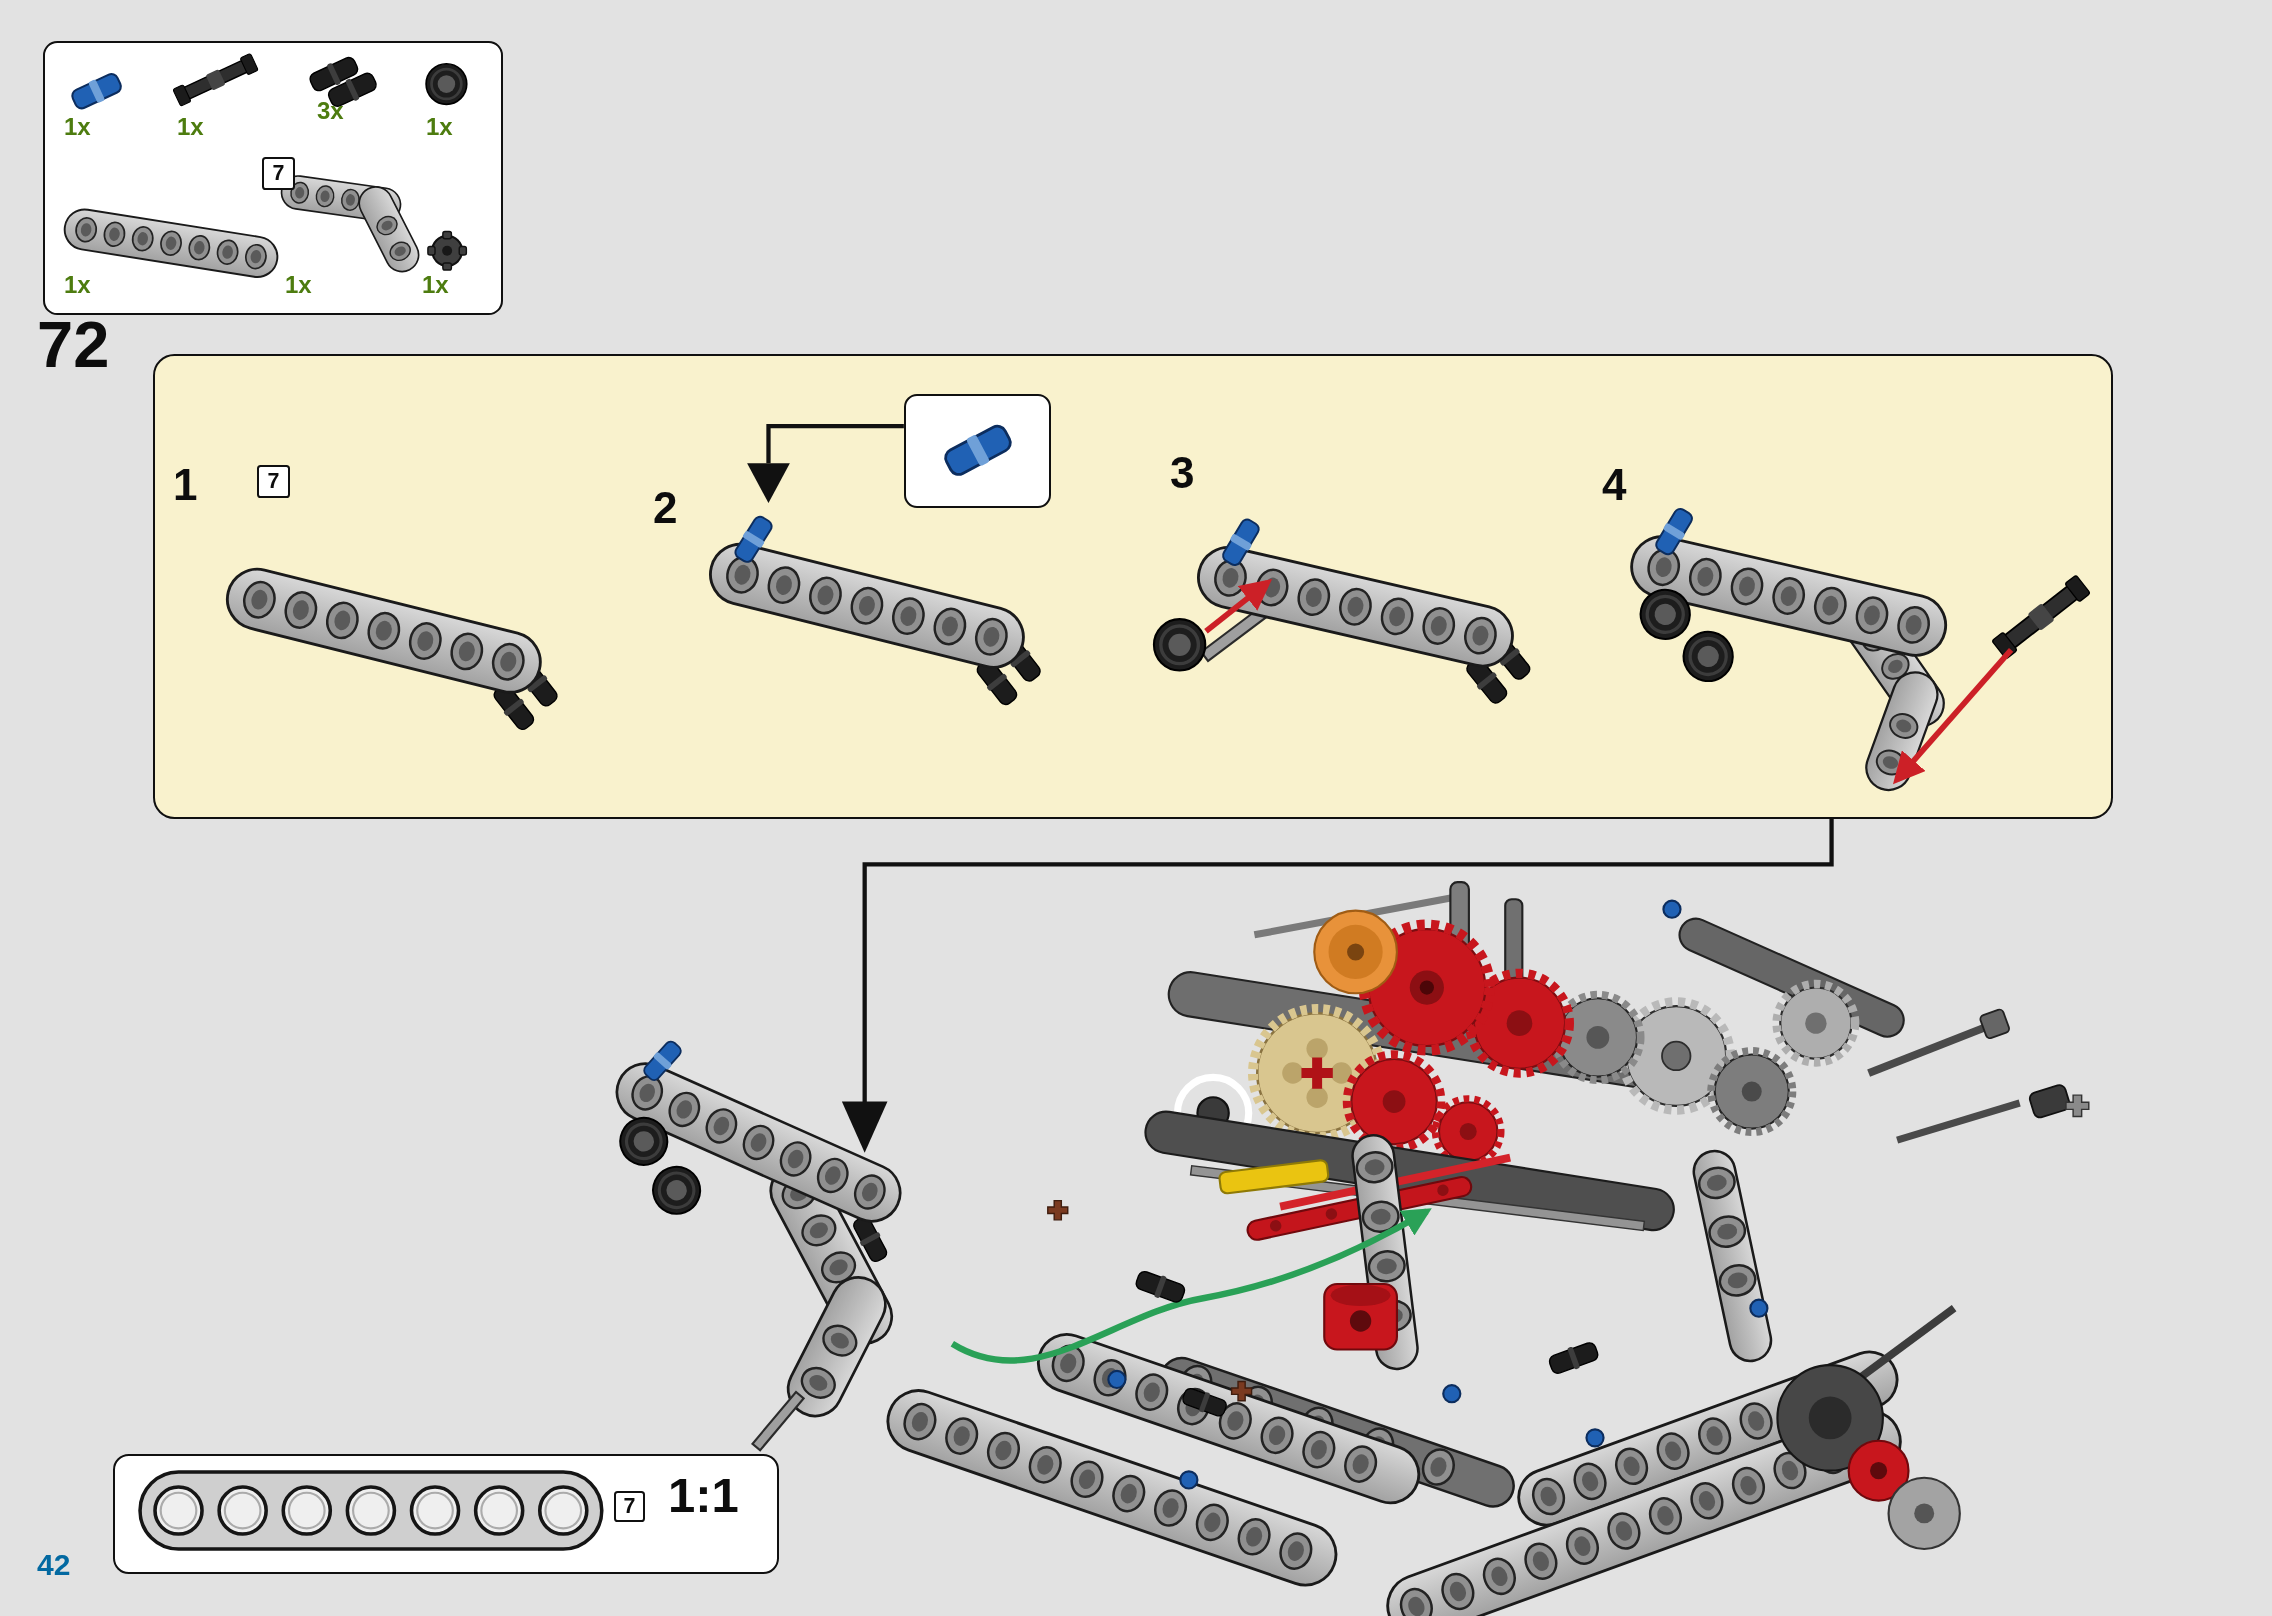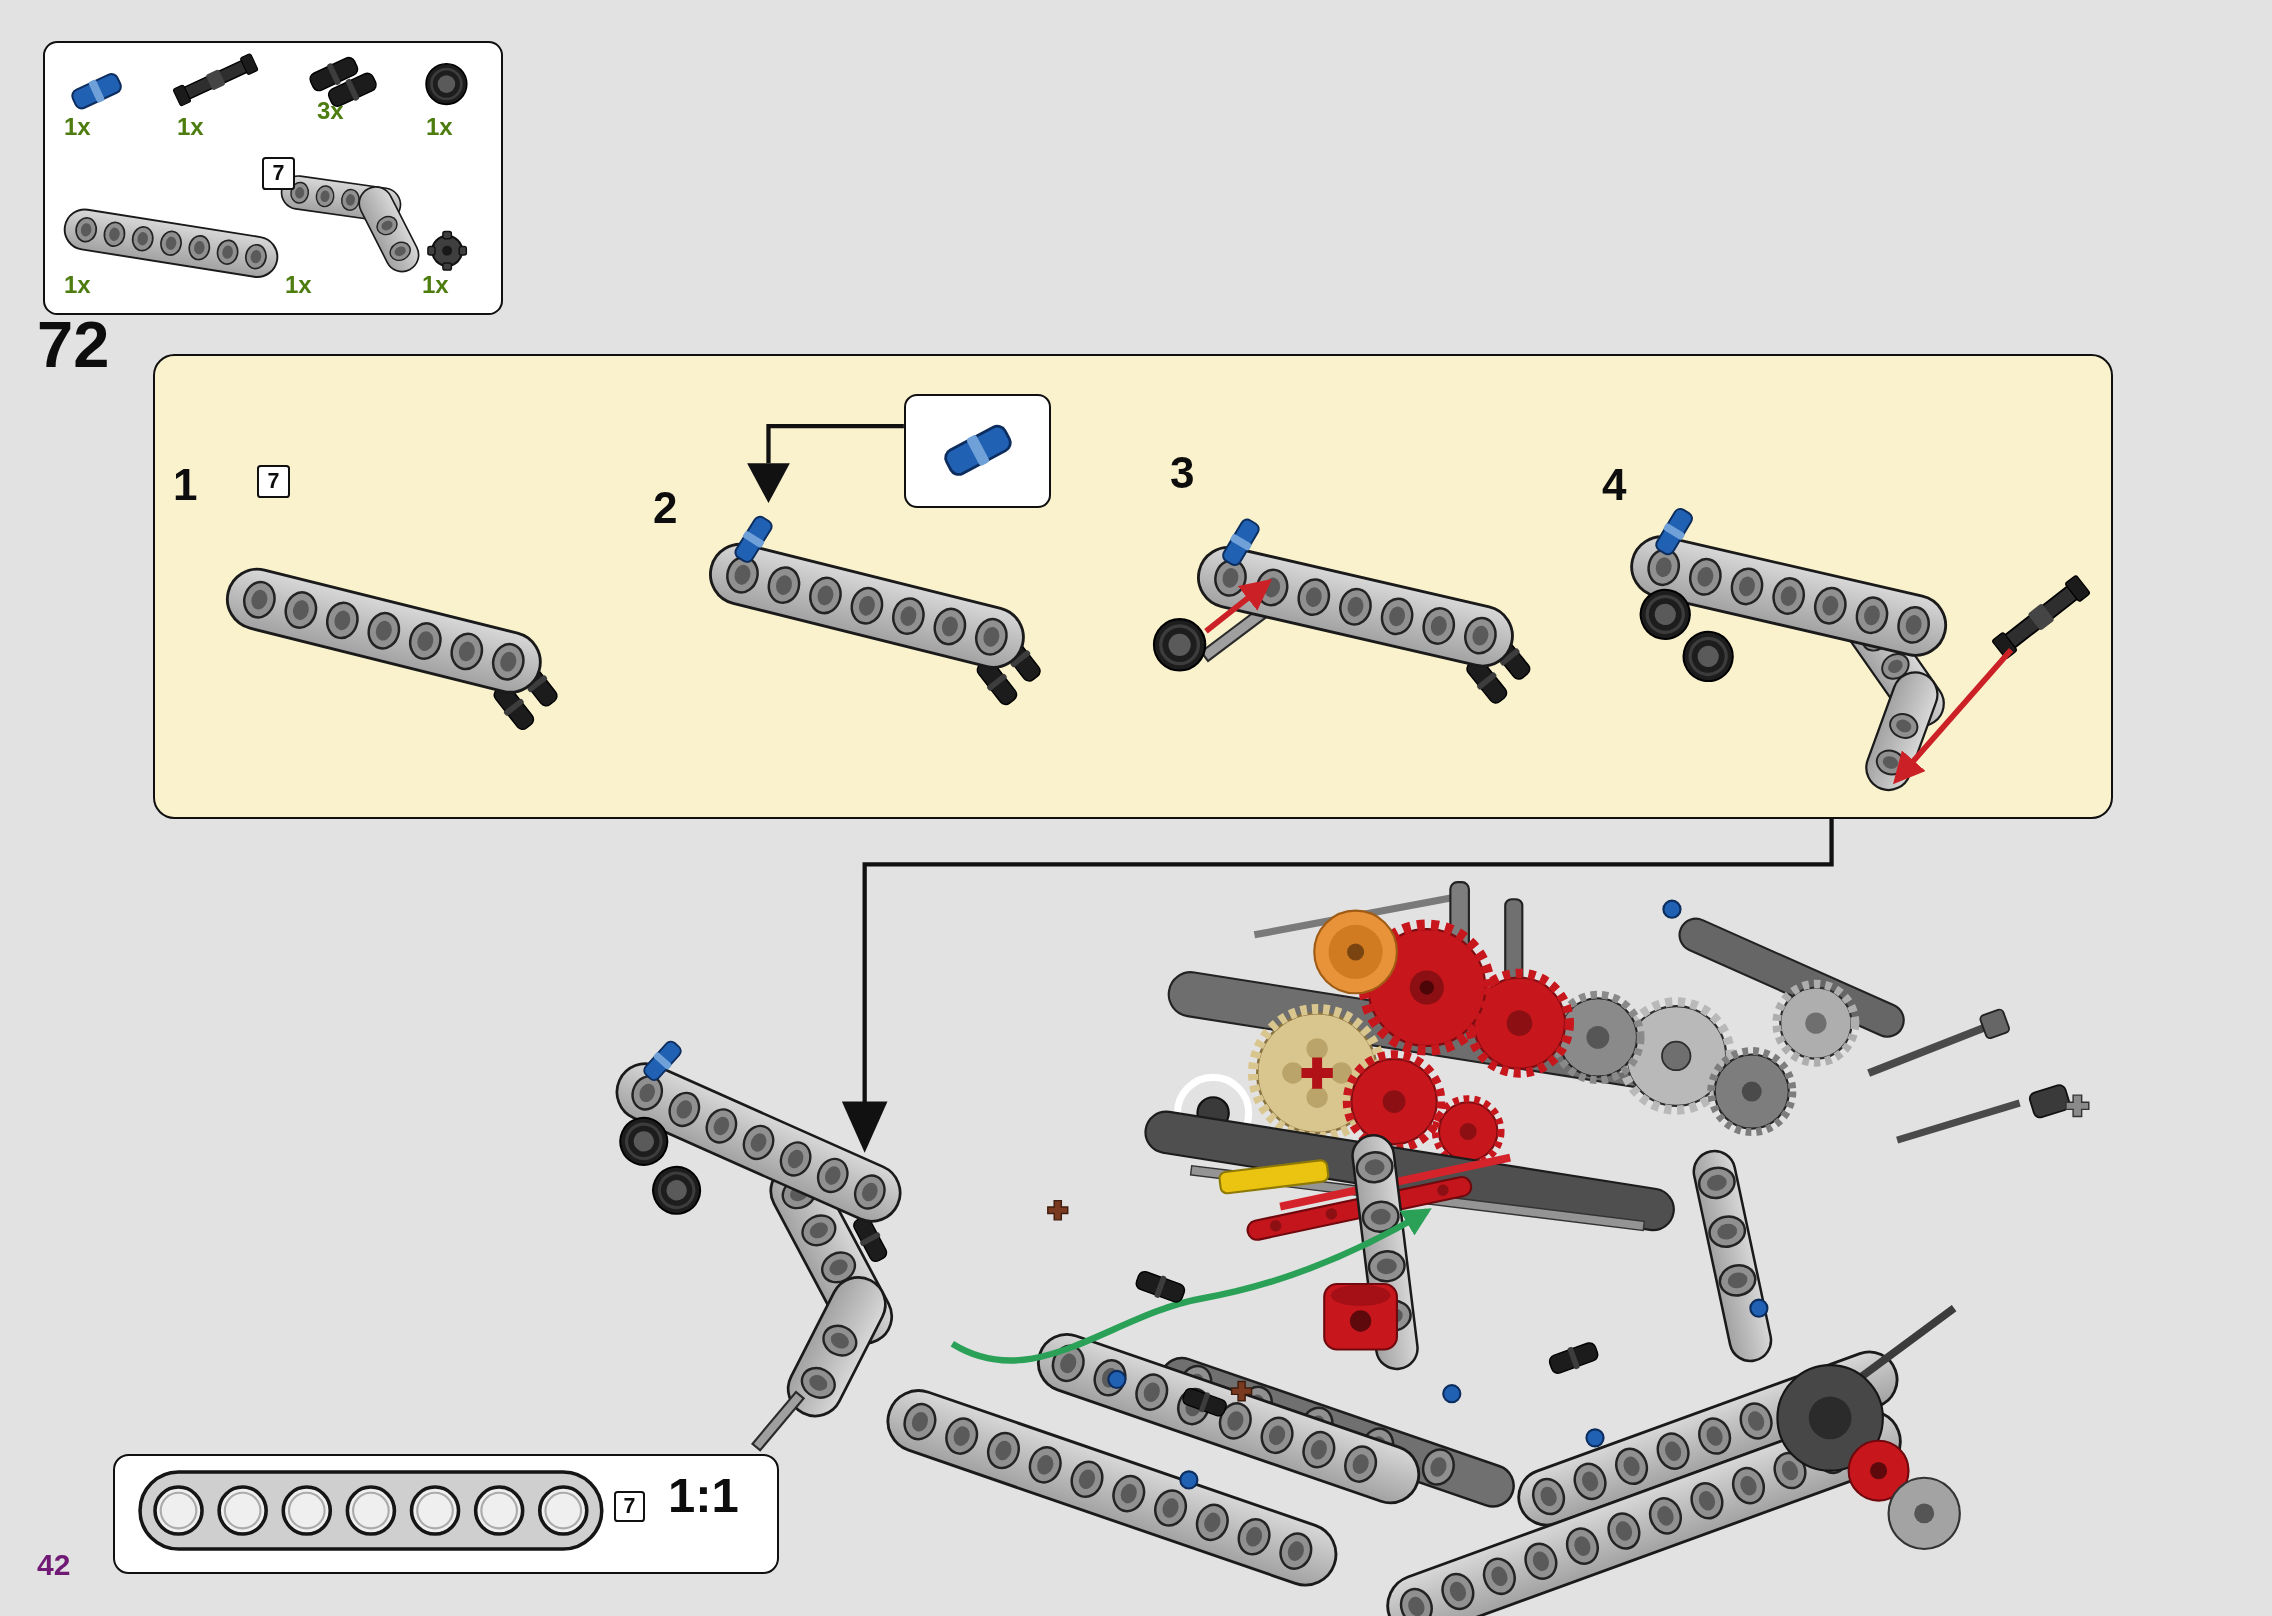--- a/index.html
+++ b/index.html
@@ -72,21 +72,21 @@
     font-weight: 800;
     color: #0d0d0d;
     line-height: 1;
     z-index: 3;
   }
   .page-number {
     position: absolute;
     left: 37px; top: 1548px;
     font-size: 30px;
     font-weight: 700;
-    color: #701a75;
+    color: #0369a1;
     z-index: 3;
   }
 </style>
 </head>
 <body>
 
 <div class="page">
 
   <div class="box" style="left:43px; top:41px; width:460px; height:274px; border-radius:14.3px;"></div>
 

